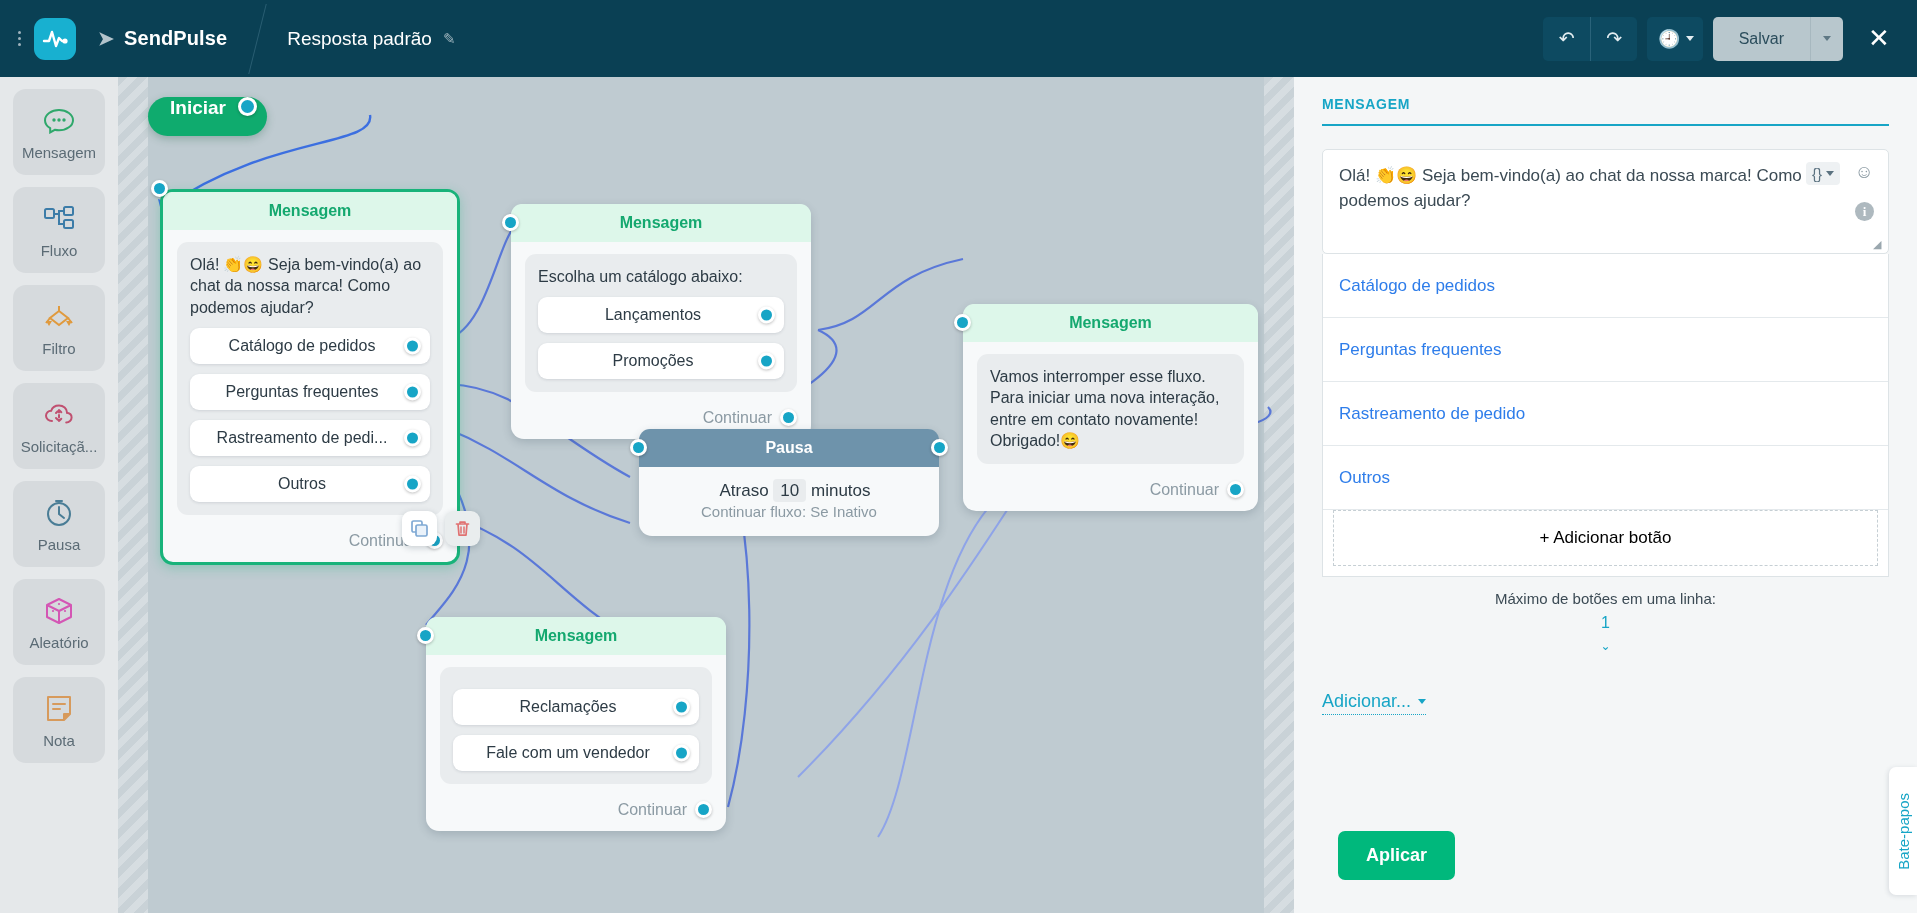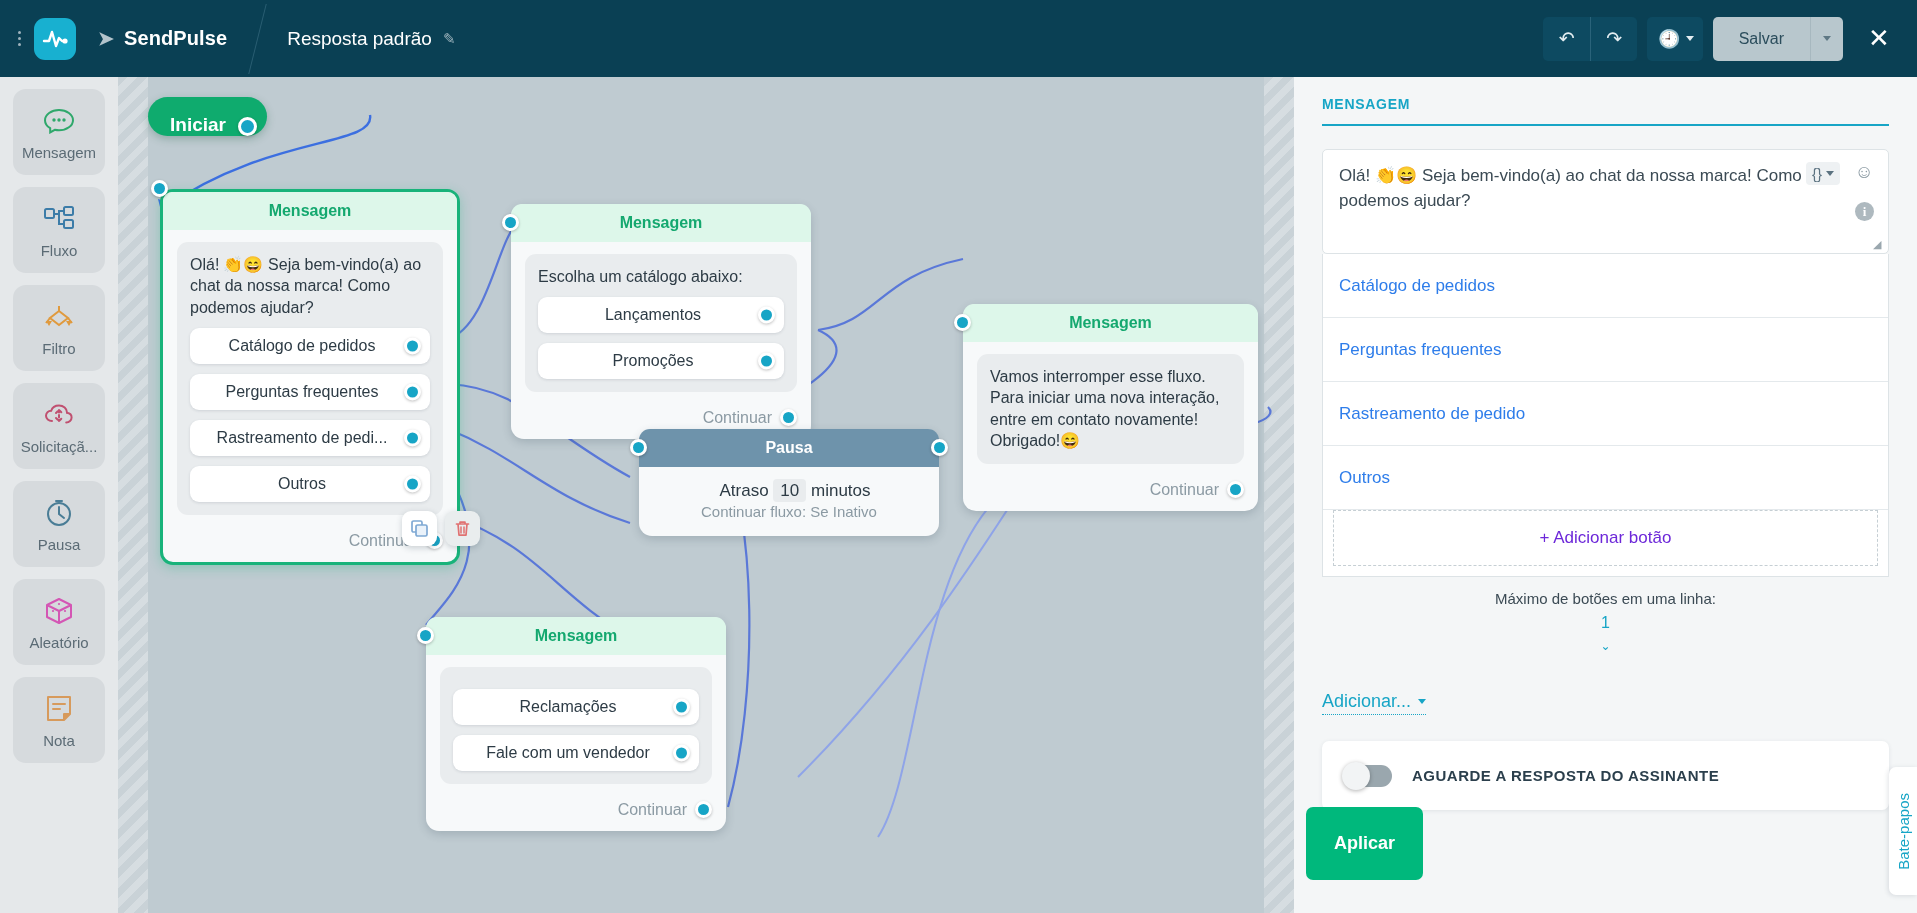--- a/index.html
+++ b/index.html
@@ -138,21 +138,21 @@
     cursor: pointer; z-index: 5;
   }
   .node.selected {
     border: 3px solid #18b37a; background: #f7f9fa;
     box-shadow: 0 3px 12px rgba(24,179,122,.3);
   }
   .node.selected .node-hd { border-radius: 9px 9px 0 0; }
 
   .start-pill {
     position: absolute; background: #0fab6e; border-radius: 22px; height: 39px;
-    display: flex; align-items: flex-end; gap: 12px; padding: 0 10px 0 22px;
+    display: flex; align-items: flex-start; gap: 12px; padding: 0 10px 0 22px;
     color: #fff; font-size: 19px; font-weight: bold; cursor: pointer;
     box-shadow: 0 3px 8px rgba(20,90,60,.28);
   }
   .start-pill .dot { width: 19px; height: 19px; }
 
   .node-tools {
     position: absolute; display: flex; gap: 8px;
   }
   .tool-btn {
     width: 35px; height: 35px; border-radius: 9px; background: #ffffff;
@@ -196,21 +196,21 @@
     position: absolute; right: 3px; bottom: 2px; width: 12px; height: 12px;
     color: #9aa7ae; font-size: 11px; cursor: nwse-resize; line-height: 1;
   }
   .btn-list { background: #fff; border: 1px solid #dde3e6; border-top: none; }
   .btn-row {
     height: 64px; display: flex; align-items: center; padding: 0 16px;
     font-size: 17px; color: #2e7dea; border-bottom: 1px solid #e4e9ec; cursor: pointer;
   }
   .btn-add {
     height: 56px; display: flex; align-items: center; justify-content: center;
-    font-size: 17px; color: #6d28d9; border: 1px dashed #c6cfd4; cursor: pointer;
+    font-size: 17px; color: #000000; border: 1px dashed #c6cfd4; cursor: pointer;
     background: #fff; margin: 0 10px 10px 10px;
   }
   .maxrow {
     display: flex; align-items: center; gap: 7px; margin-top: 13px;
     font-size: 15px; color: #3b4a54; flex-direction: column;
   }
   .maxrow .val { color: #17a5c6; font-size: 16px; }
   .maxrow .chev { color: #17a5c6; font-size: 12px; cursor: pointer; }
   .act-row { display: flex; align-items: center; margin-top: 38px; }
   .add-dd {
@@ -229,23 +229,23 @@
   .switch {
     width: 48px; height: 22px; border-radius: 11px; background: #9aa7ae;
     position: relative; cursor: pointer; flex: none;
   }
   .switch .knob {
     position: absolute; left: -2px; top: -3px; width: 28px; height: 28px; border-radius: 50%;
     background: #f2f4f5; box-shadow: 0 1px 4px rgba(0,0,0,.3);
   }
   .toggle-label { font-size: 15px; font-weight: bold; letter-spacing: .5px; color: #2b3f4c; }
   .apply-btn {
-    position: absolute; left: 12px; bottom: 33px; background: #00b87c; color: #fff;
+    position: absolute; left: 44px; bottom: 33px; background: #00b87c; color: #fff;
     font-size: 18px; font-weight: bold; border: none; border-radius: 7px;
-    padding: 26px 28px; cursor: pointer;
+    padding: 14px 28px; cursor: pointer;
   }
   .chat-tab {
     position: absolute; right: 0; top: 690px; width: 28px; height: 128px;
     background: #fff; border-radius: 7px 0 0 7px; color: #17a5c6; font-size: 15px;
     display: flex; align-items: center; justify-content: center; cursor: pointer;
     box-shadow: -1px 1px 5px rgba(40,60,75,.14);
   }
   .chat-tab span { writing-mode: vertical-rl; transform: rotate(180deg); }
 </style>
 </head>
@@ -540,26 +540,20 @@
       <span class="chev">⌄</span>
     </div>
 
     <div class="act-row">
       <div class="add-dd">
         <span>Adicionar...</span>
         <span class="caret-dn"></span>
       </div>
     </div>
 
-    <div class="toggle-card">
-      <div class="switch">
-          <span class="knob"></span>
-        </div>
-      <div class="toggle-label">AGUARDE A RESPOSTA DO ASSINANTE</div>
-    </div>
 
     <button class="apply-btn">Aplicar</button>
 
     <div class="chat-tab">
       <span>Bate-papos</span>
     </div>
   </div>
 
 </div>
 

